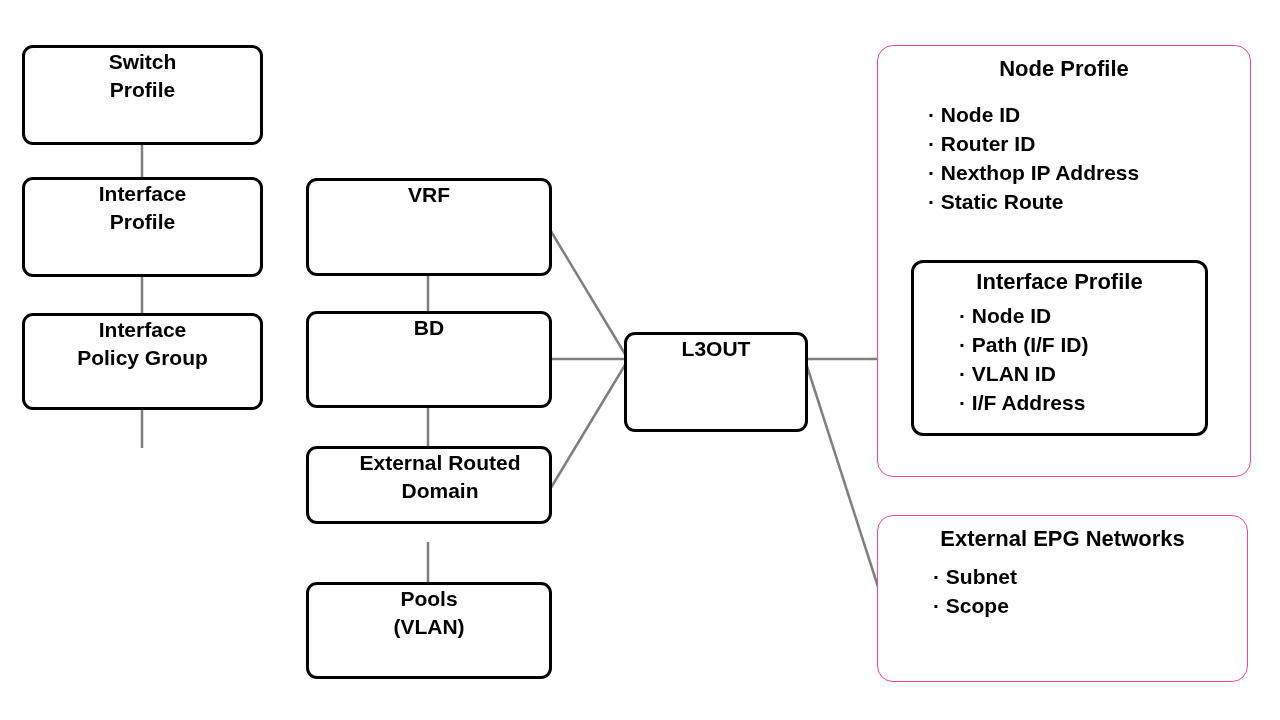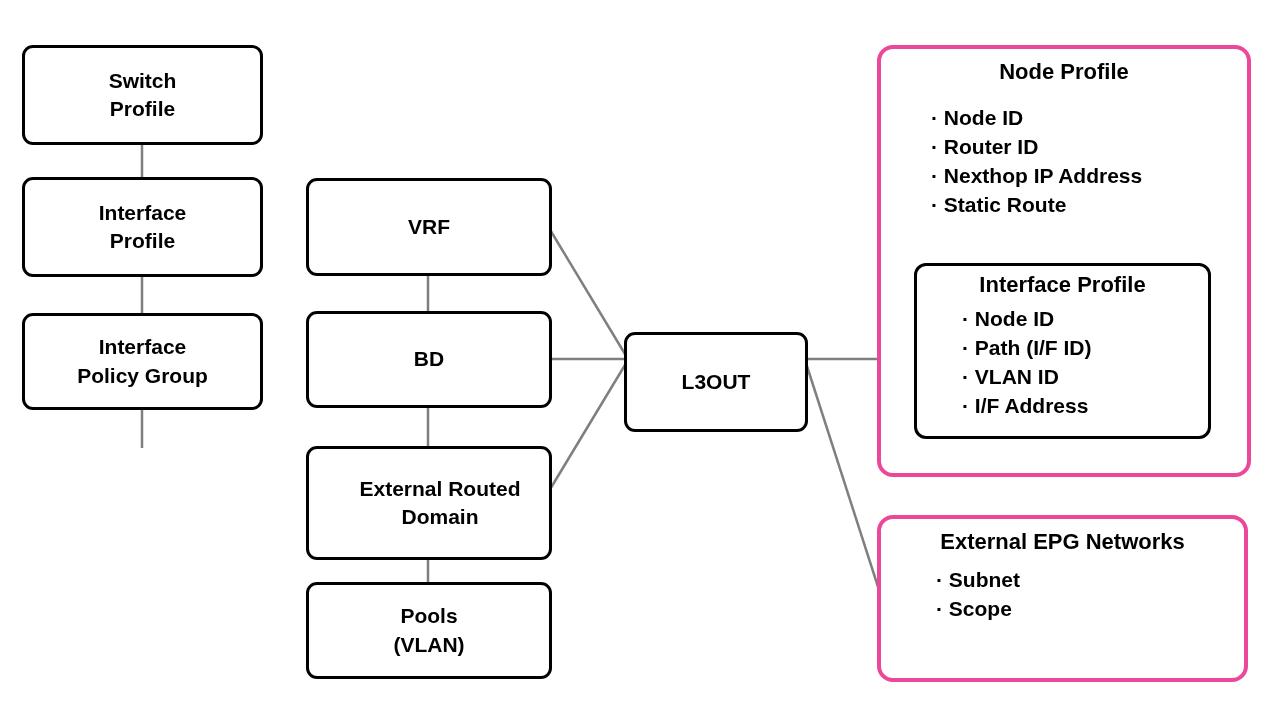--- a/index.html
+++ b/index.html
@@ -22,36 +22,36 @@
     width: 1280px;
     height: 720px;
   }
   .node {
     position: absolute;
     box-sizing: border-box;
     background: #ffffff;
     border: 3px solid #000000;
     border-radius: 11px;
     display: flex;
-    align-items: center;
+    align-items: flex-start;
     justify-content: center;
   }
   .node .label {
     font-weight: bold;
     font-size: 21px;
     line-height: 1.35;
     color: #000000;
     text-align: center;
     white-space: pre-line;
   }
   .panel {
     position: absolute;
     box-sizing: border-box;
     background: #ffffff;
-    border: 4px solid #ec4899;
+    border: 1px solid #ec4899;
     border-radius: 16px;
   }
   .panel-title {
     font-weight: bold;
     font-size: 22px;
     color: #000000;
     text-align: center;
     margin-top: 10px;
   }
   .bullet-list {
@@ -130,21 +130,21 @@
 
 
   <div class="node" style="left:306px; top:311px; width:246px; height:97px;">
     <div class="label">BD</div>
   </div>
 
   <div class="node" style="left:306px; top:178px; width:246px; height:98px;">
     <div class="label">VRF</div>
   </div>
 
-  <div class="node" style="left:306px; top:446px; width:246px; height:114px;padding-left:22px;">
+  <div class="node" style="left:306px; top:446px; width:246px; height:78px;padding-left:22px;">
     <div class="label">External Routed
 Domain</div>
   </div>
 
   <div class="node" style="left:306px; top:582px; width:246px; height:97px;">
     <div class="label">Pools
 (VLAN)</div>
   </div>
 
   <div class="node" style="left:624px; top:310px; width:184px; height:100px;margin-top:22px;">

